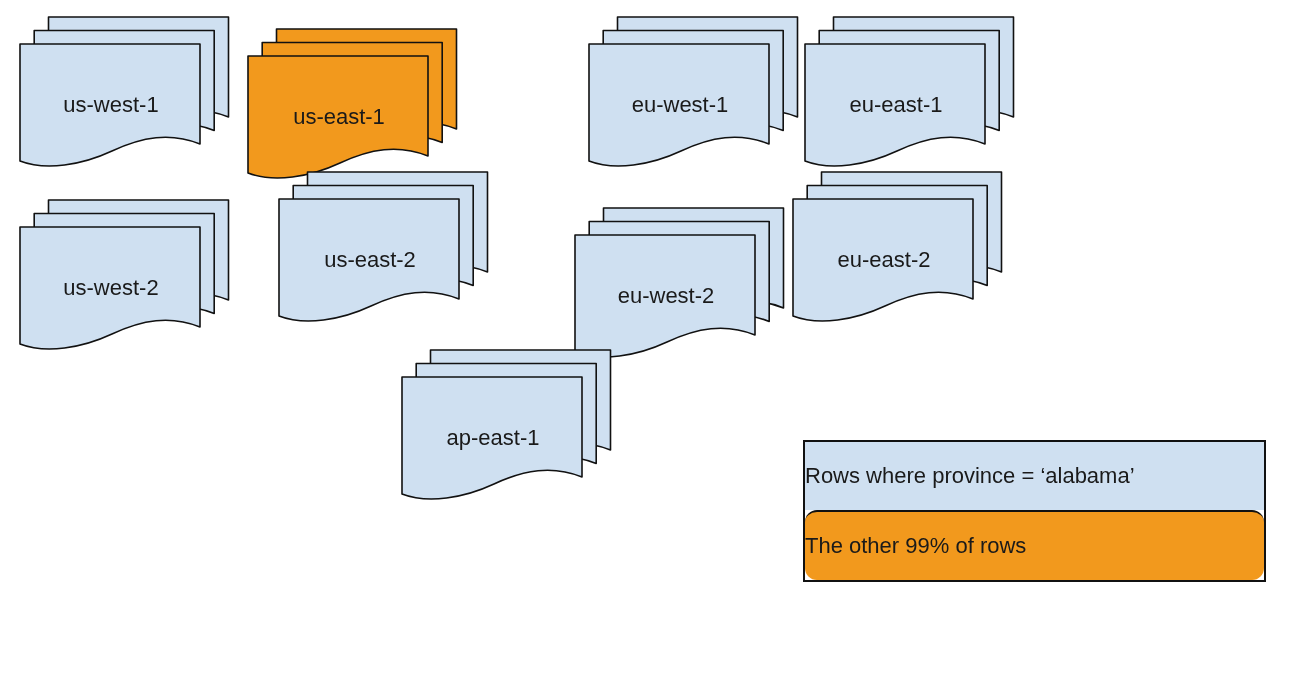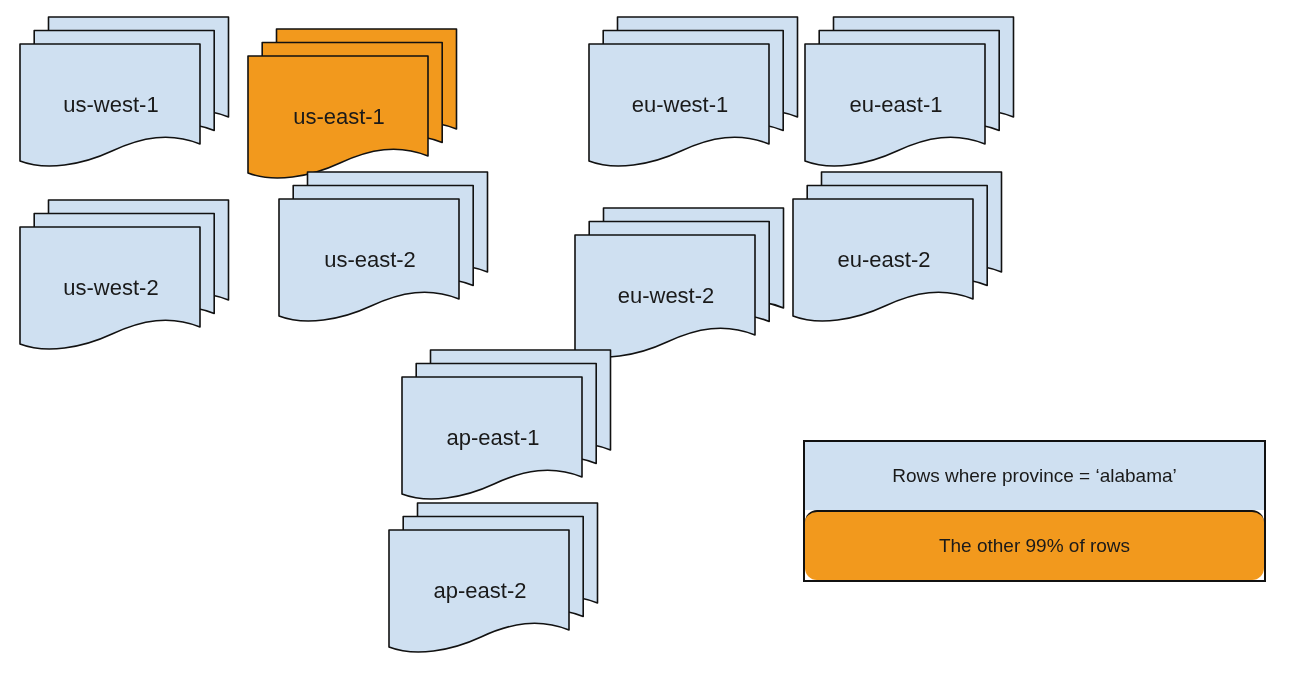--- a/index.html
+++ b/index.html
@@ -42,22 +42,22 @@
     height: 142px;
     box-sizing: border-box;
     border: 2px solid var(--outline);
     display: flex;
     flex-direction: column;
   }
   .legend-row {
     flex: 1 1 0;
     display: flex;
     align-items: center;
-    justify-content: center;
-    font-size: 19px;
+    justify-content: flex-start;
+    font-size: 22px;
     color: var(--text);
   }
   .legend-row + .legend-row { border-top: 2px solid var(--outline); }
   .legend-row.swatch-blue { background: var(--blue); }
   .legend-row.swatch-orange { background: var(--orange); border-radius: 12px; }
 </style>
 </head>
 <body>
 
 <div class="canvas">
@@ -128,26 +128,20 @@
     </svg>
   </div>
 
   <div class="stack" style="left:401px; top:349px;">
     <svg width="211" height="158" viewBox="0 0 211 158">
       <use href="#doc-stack-shape"></use>
       <text class="stack-label" x="92" y="96">ap-east-1</text>
     </svg>
   </div>
 
-  <div class="stack" style="left:388px; top:502px;">
-    <svg width="211" height="158" viewBox="0 0 211 158">
-      <use href="#doc-stack-shape"></use>
-      <text class="stack-label" x="92" y="96">ap-east-2</text>
-    </svg>
-  </div>
 
   <div class="legend">
     <div class="legend-row swatch-blue">
       <span>Rows where province = ‘alabama’</span>
     </div>
     <div class="legend-row swatch-orange">
       <span>The other 99% of rows</span>
     </div>
   </div>
 

